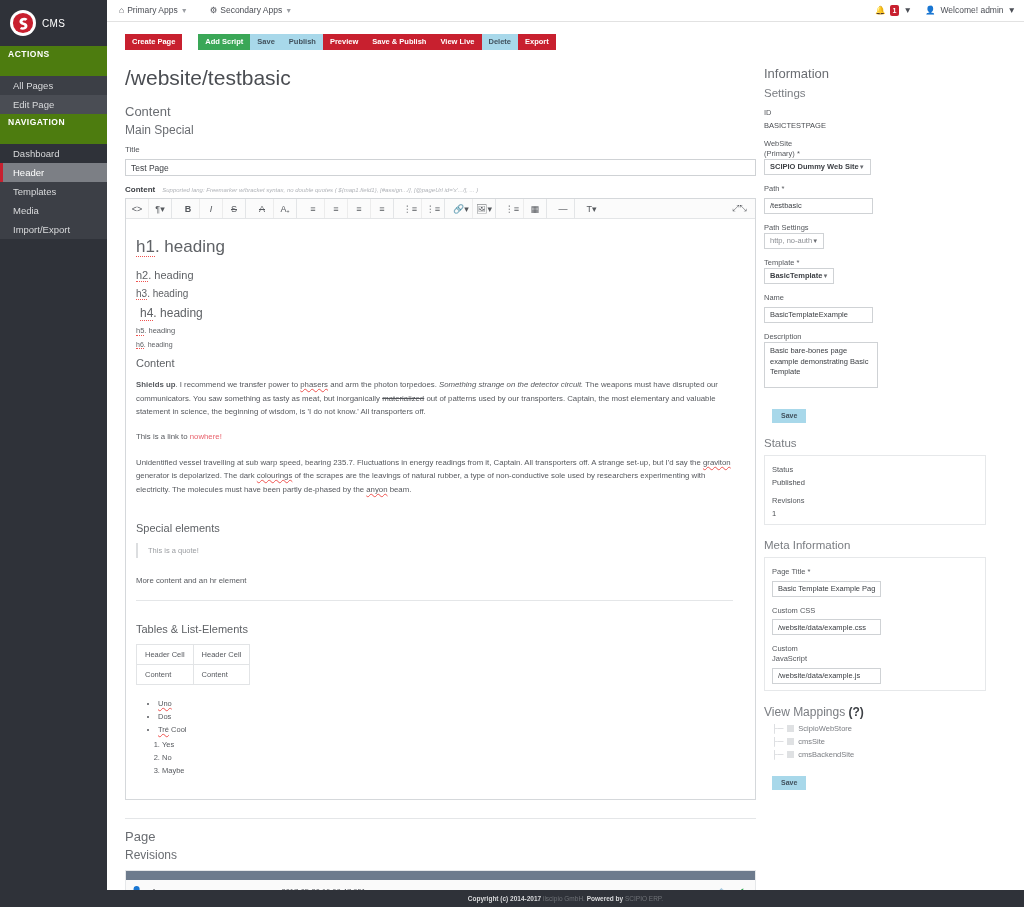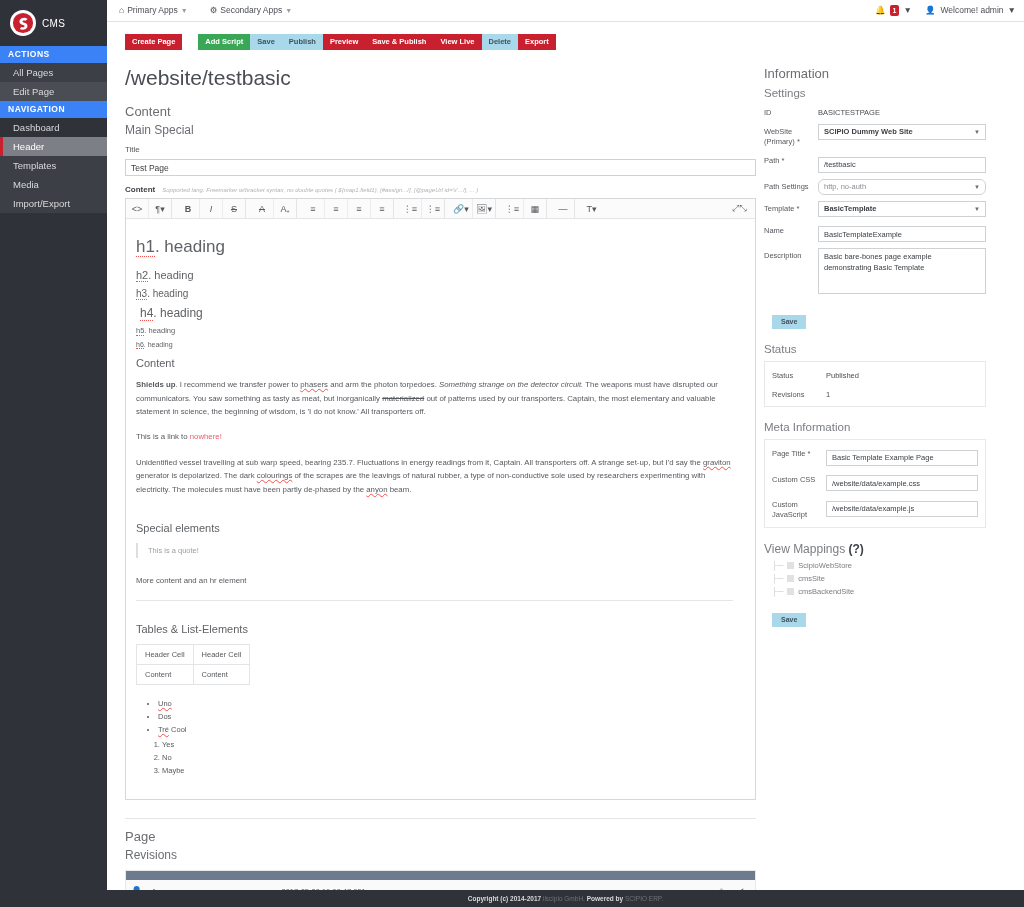--- a/index.html
+++ b/index.html
@@ -25,23 +25,23 @@
   }
   .logo-circle {
     width: 26px; height: 26px; border-radius: 50%;
     background: #ffffff; position: relative; overflow: hidden;
     display: flex; align-items: center; justify-content: center;
   }
   .logo-circle svg { display: block; }
   #brand .brand-text { color: #ffffff; font-size: 10px; letter-spacing: .4px; }
 
   .side-section-title {
-    background: #3b82f6; color: #ffffff;
+    background: #4d7c0f; color: #ffffff;
     font-size: 8.5px; font-weight: bold; letter-spacing: .5px;
-    padding: 4px 0 4px 8px; height: 17px; line-height: 9px;
+    padding: 4px 0 4px 8px; height: 30px; line-height: 9px;
   }
   .side-item {
     color: #d9dadc; font-size: 9.5px;
     padding: 6px 0 6px 10px; height: 19px; line-height: 8px;
     border-left: 3px solid transparent;
     background: #3c3f46;
   }
   .side-item.dark { background: #2f3239; }
   .side-item.active { background: #7c7f85; color: #ffffff; border-left-color: #c8202f; }
   .side-item.semi { background: #4a4d54; }
@@ -148,32 +148,32 @@
   .rev-icons { text-align: right; padding-right: 10px !important; }
   .ico-edit { color: #63a1c8; font-size: 9px; margin-right: 8px; cursor: pointer; }
   .ico-check { color: #2aa34a; font-size: 10px; cursor: pointer; }
   .user-ico { color: #7fb4d4; font-size: 9px; }
 
   
   .info-h { font-size: 13px; font-weight: normal; color: #6a6d72; margin: 16px 0 6px 0; }
   .info-h2 { font-size: 11.5px; font-weight: normal; color: #7a7d82; margin: 0 0 6px 0; }
   .info-h2.tight { margin-top: 14px; }
   .panel { border: 1px solid #e6e8ea; padding: 6px 7px; background: #fff; }
-  .frow { display: flex; align-items: flex-start; margin-bottom: 6px; }
+  .frow { display: flex; align-items: flex-start; margin-bottom: 6px; flex-direction: column; }
   .frow:last-child { margin-bottom: 0; }
   .flabel { width: 54px; min-width: 54px; font-size: 7.5px; color: #55585d; padding-top: 3px; line-height: 1.35; }
   .fval { font-size: 7.5px; color: #4a4d52; padding-top: 3px; }
   .fctl { flex: 1 1 auto; }
   .sel, .inp {
     width: 100%; height: 16px; border: 1px solid #cfd2d5; background: #fff;
     font-size: 7.5px; color: #3d4045; padding: 0 5px; line-height: 14px;
     font-family: "Liberation Sans", sans-serif;
   }
   .sel { display: flex; align-items: center; justify-content: space-between; font-weight: bold; }
-  .sel.muted { font-weight: normal; color: #8b8e93; border-radius: 6px; }
+  .sel.muted { font-weight: normal; color: #8b8e93; }
   .sel .car { font-size: 6px; color: #6a6d72; }
   .ta {
     width: 100%; height: 46px; border: 1px solid #cfd2d5; background: #fff;
     font-size: 7.5px; color: #3d4045; padding: 3px 5px; line-height: 1.45;
     resize: none; font-family: "Liberation Sans", sans-serif;
   }
   .save-btn {
     background: #a8d8ea; color: #40505c; font-size: 7px; font-weight: bold;
     border: none; padding: 0 9px; height: 14px; line-height: 14px; cursor: pointer;
     font-family: "Liberation Sans", sans-serif;

